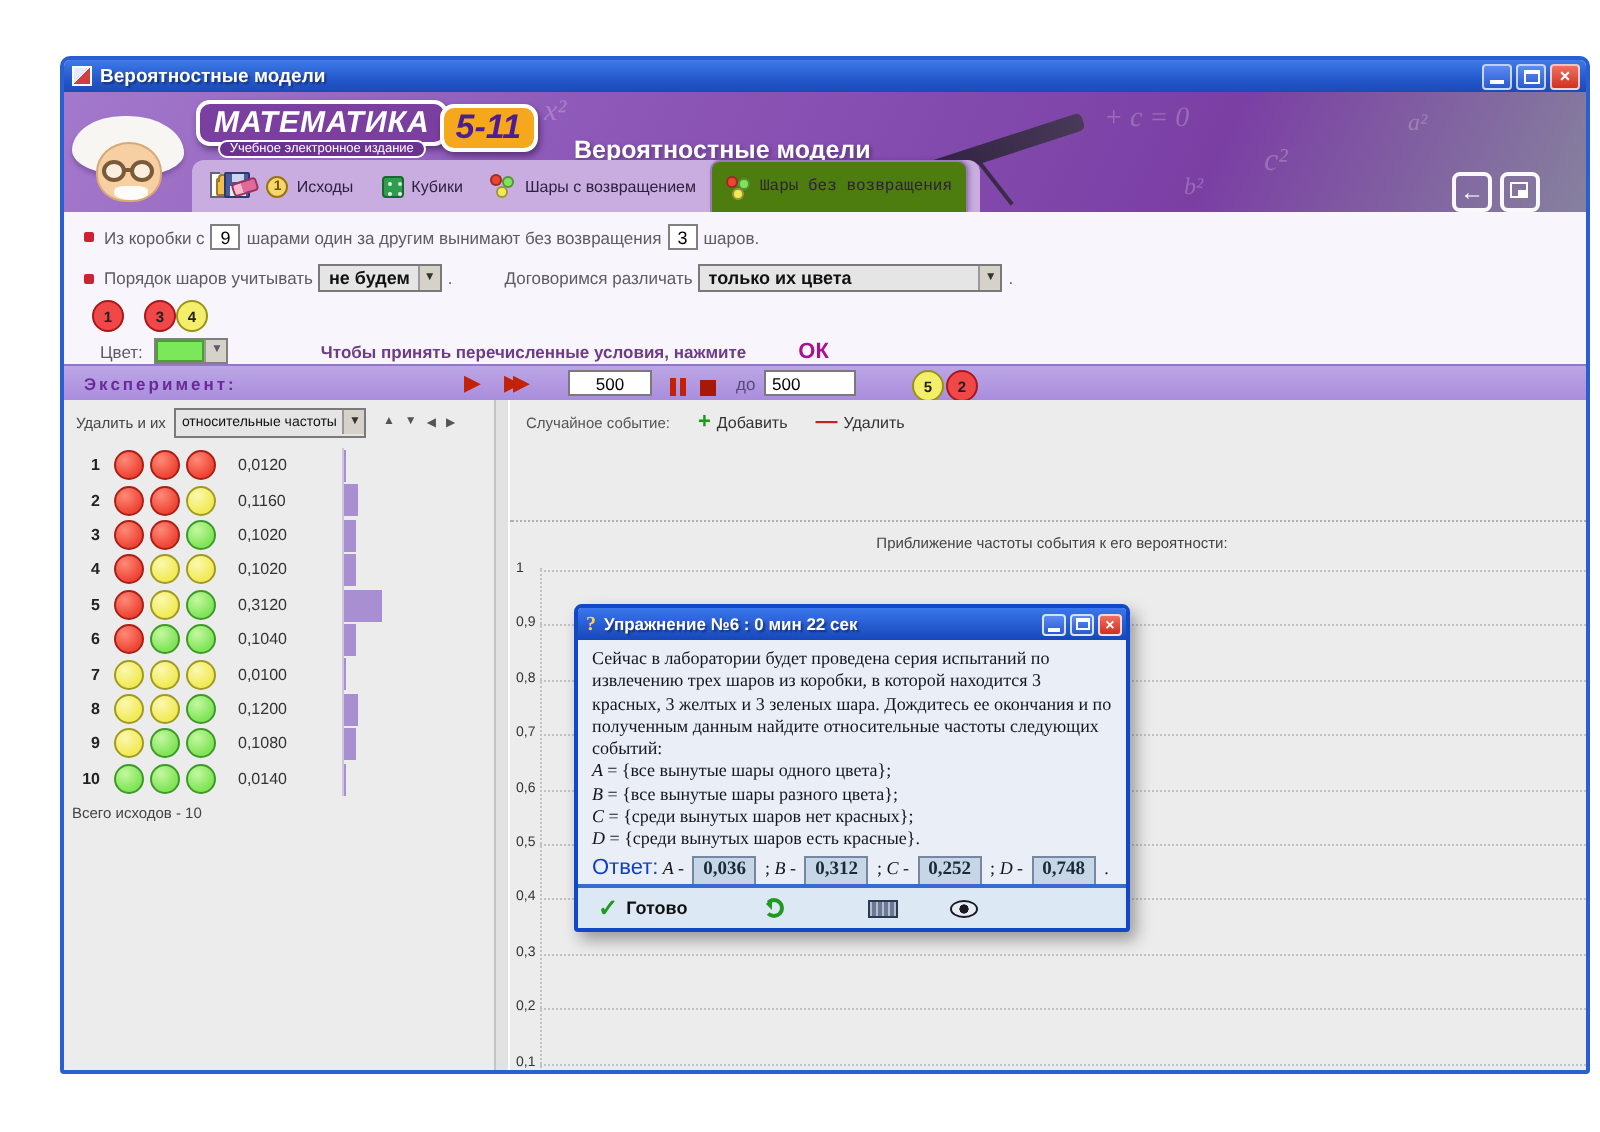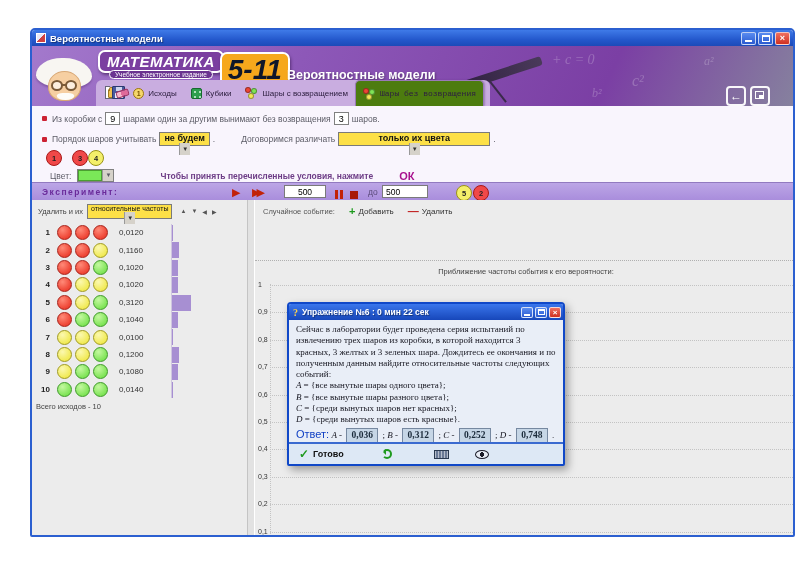--- a/index.html
+++ b/index.html
@@ -48,21 +48,21 @@
   .stash { position:absolute; left:8px; top:21px; width:17px; height:7px; background:#fdfcf8;
     border-radius:40% 40% 60% 60%; }
 
   .logo { position:absolute; left:66px; top:4px; display:flex; align-items:flex-start; }
   .logo-main { background:#7b3fa0; border:2px solid #fff; border-radius:7px; padding:1px 7px;
     color:#fff; font-weight:bold; font-style:italic; font-size:15px; letter-spacing:.5px;
     box-shadow:1px 2px 3px rgba(40,10,60,.5); }
   .logo-sub { background:#6a3390; border:1px solid #fff; border-radius:5px; margin:-3px auto 0;
     padding:0 5px; color:#fff; font-size:6.5px; text-align:center; width:fit-content; position:relative; }
   .logo-range { background:#f6a81c; border:2px solid #fff; border-radius:7px; padding:0 6px;
-    color:#0f172a; font-weight:bold; font-style:italic; font-size:28px; margin-left:-4px; margin-top:2px;
+    color:#4c1d95; font-weight:bold; font-style:italic; font-size:17px; margin-left:-4px; margin-top:2px;
     box-shadow:1px 2px 3px rgba(40,10,60,.5); }
   .module-title { position:absolute; left:255px; top:22px; color:#fff; font-weight:bold;
     font-size:12.5px; text-shadow:1px 1px 2px rgba(0,0,0,.35); }
 
   .navbtn { position:absolute; top:40px; width:20px; height:20px; border:2px solid rgba(255,255,255,.95);
     border-radius:4px; color:#fff; font-size:12px; font-weight:bold; text-align:center; line-height:16px; }
   .navbtn.back { left:694px; }
   .navbtn.wnd  { left:718px; }
   .wnd-in { position:absolute; left:3px; top:3px; width:9px; height:8px; border:1px solid #fff; }
   .wnd-in:after { content:""; position:absolute; right:0; bottom:0; width:4px; height:3px; background:#fff; }
@@ -98,22 +98,22 @@
   .dice-icon i { position:absolute; width:2px; height:2px; background:#d8f8e0; border-radius:50%; }
   .balls-icon { position:relative; width:13px; height:12px; }
   .balls-icon i { position:absolute; width:6px; height:6px; border-radius:50%; }
 
   
   .params { position:absolute; left:0; top:76px; width:100%; height:76px; background:#f9f5fd; }
   .pline { position:absolute; display:flex; align-items:center; font-size:8.5px; color:#5c5c66; }
   .bullet { width:5px; height:5px; background:#cc2233; border-radius:1px; margin-right:5px; }
   .numbox { width:15px; height:13px; border:1px solid #808080; background:#fff; font-size:9px;
     text-align:center; margin:0 3px; font-family:"Liberation Sans",sans-serif; padding:0; }
-  .dd { display:inline-flex; align-items:center; border:1px solid #7a7a7a; background:#fde047;
-    height:14px; margin:0 3px;flex-direction:column; }
+  .dd { display:inline-flex; align-items:center; border:1px solid #7a7a7a; background:#e5e5e5;
+    height:14px; margin:0 3px; }
   .dd .val { font-size:9px; font-weight:bold; color:#111; padding:0 4px; white-space:nowrap; }
   .dd .arr { width:11px; height:12px; background:#d6d2ca; border-left:1px solid #999;
     font-size:6px; text-align:center; line-height:12px; color:#333; }
   .chip { width:16px; height:16px; border-radius:50%; font-size:7.5px; font-weight:bold;
     text-align:center; line-height:15px; color:#222; display:inline-block; }
   .chip.red    { background:#f04848; border:1px solid #a81818; }
   .chip.yellow { background:#f4ef6a; border:1px solid #9a9218; }
   .swatch { display:inline-flex; border:1px solid #808080; background:#fff; height:13px; margin-left:6px; }
   .swatch .sw { width:24px; height:11px; background:#7ae858; margin:0; border:1px solid #4aa030; }
   .swatch .arr { width:11px; height:11px; background:#d6d2ca; border-left:1px solid #999;

